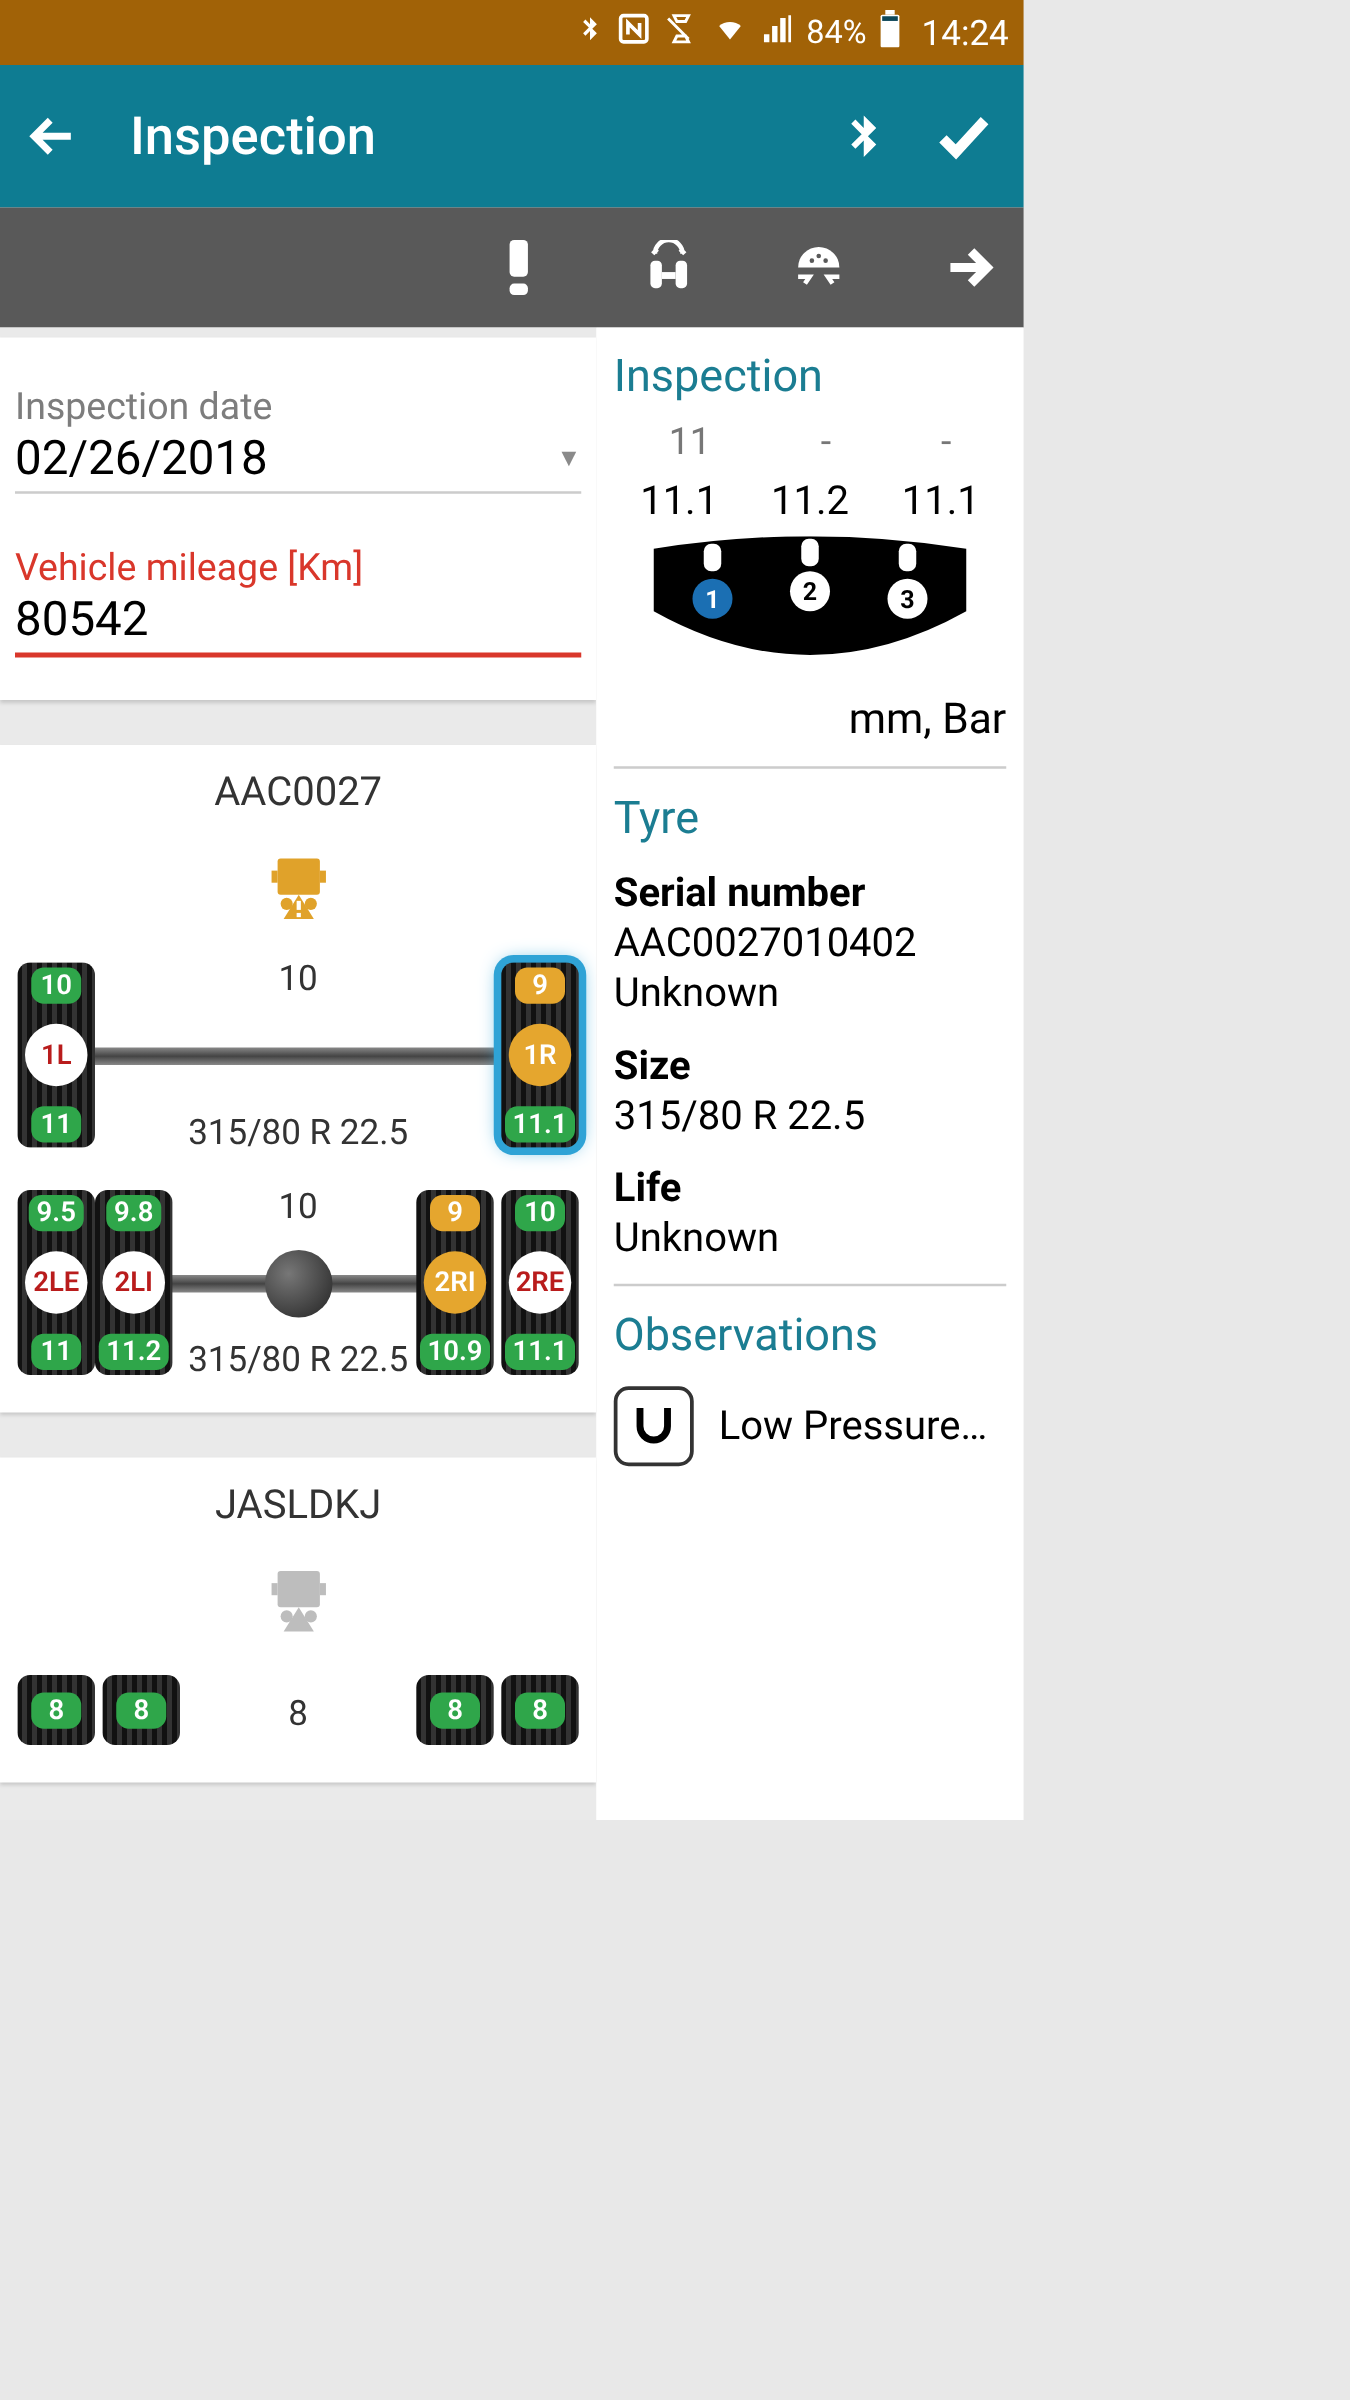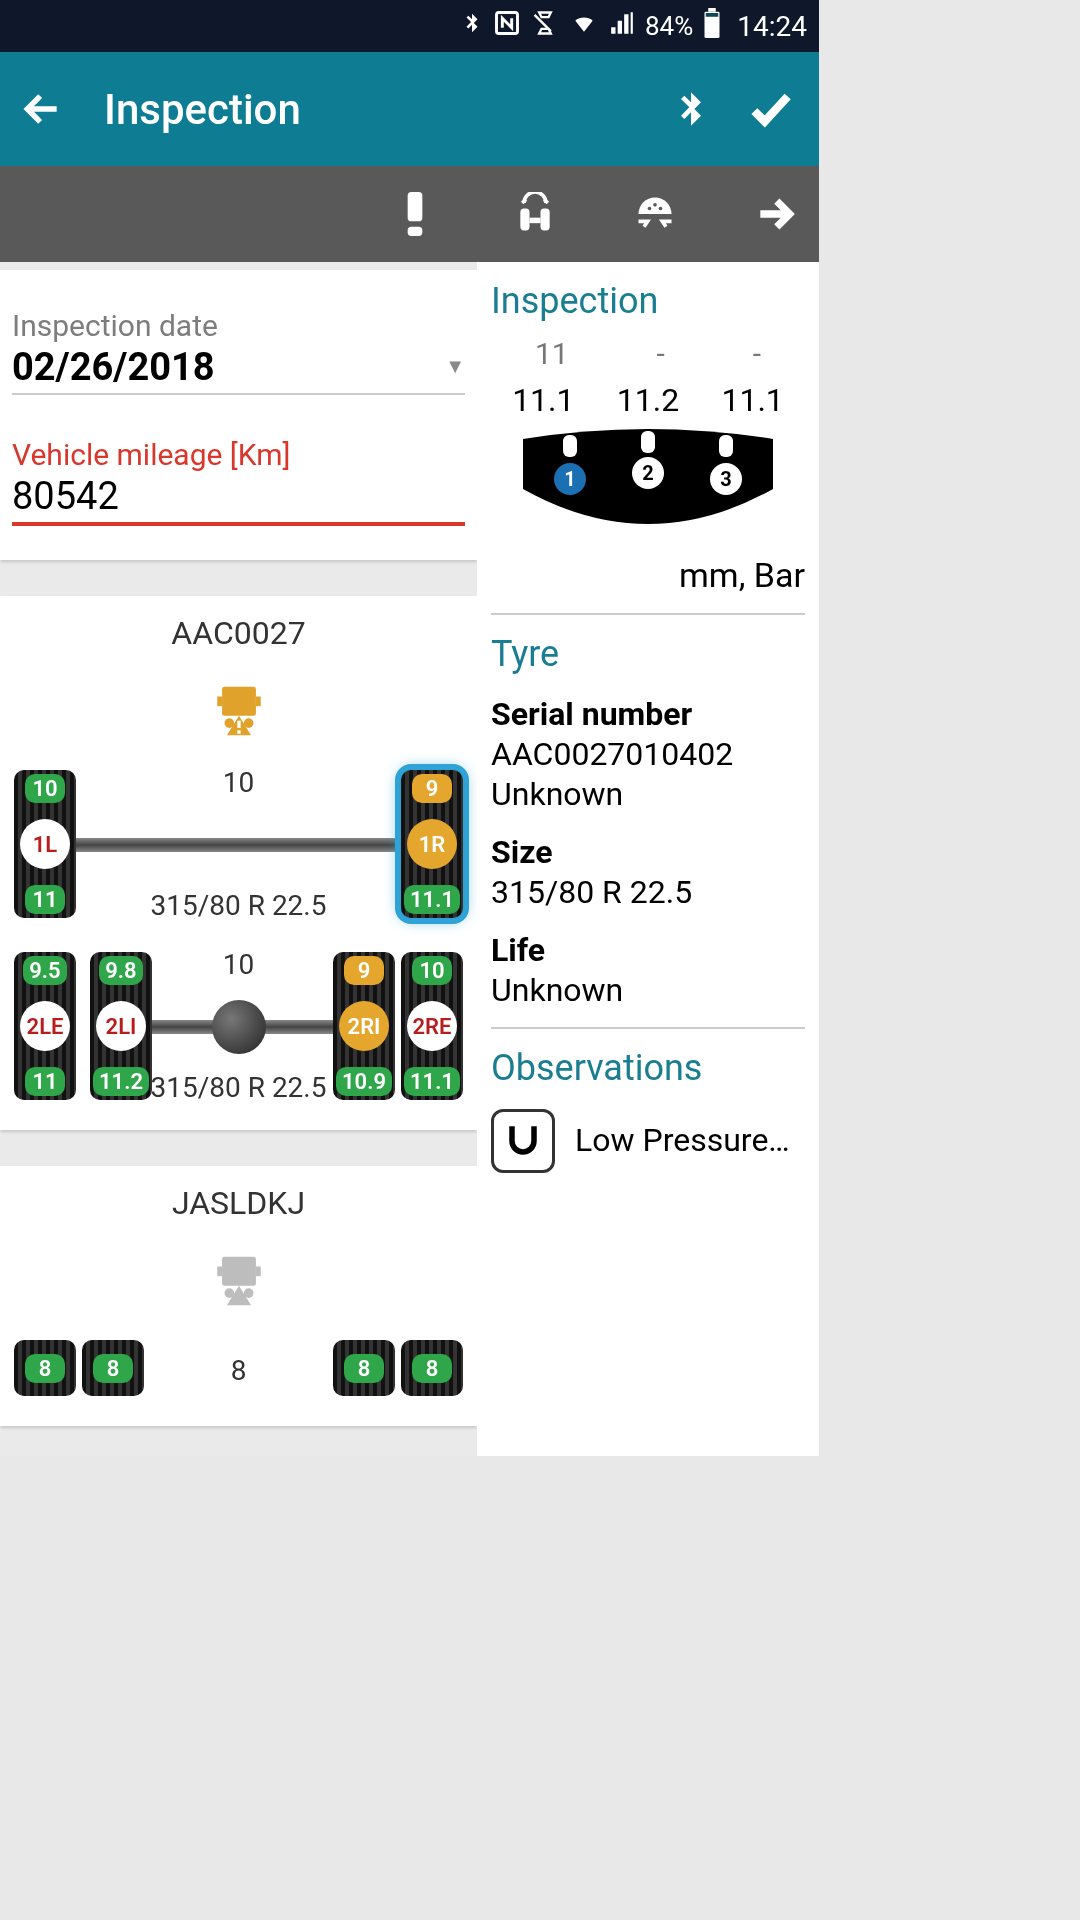--- a/index.html
+++ b/index.html
@@ -1,39 +1,39 @@
 <!DOCTYPE html>
 <html><head>
 <meta charset="utf-8">
 <style>
 * { margin: 0; padding: 0; box-sizing: border-box; font-family: Roboto, Arial, sans-serif; }
 body { width: 819px; height: 1456px; background: #e8e8e8; overflow: hidden; }
 
-.status-bar { height: 52px; background: #0f172a; color: #fff; display: flex; align-items: center; justify-content: flex-end; padding: 0 12px; font-size: 26px; gap: 10px; }
+.status-bar { height: 52px; background: #a16207; color: #fff; display: flex; align-items: center; justify-content: flex-end; padding: 0 12px; font-size: 26px; gap: 10px; }
 .status-bar .battery-pct { font-size: 26px; }
 .status-bar .time { font-size: 28px; margin-left: 6px; }
 
 .app-bar { height: 114px; background: #0e7c92; color: #fff; display: flex; align-items: center; padding: 0 18px; }
 .app-bar .back { width: 48px; height: 48px; display: flex; align-items: center; justify-content: center; }
 .app-bar .title { font-size: 42px; font-weight: 500; margin-left: 38px; flex: 1; }
 .app-bar .bt, .app-bar .chk { width: 60px; height: 60px; display: flex; align-items: center; justify-content: center; margin-left: 20px; }
 
 .toolbar { height: 96px; background: #595959; display: flex; align-items: center; justify-content: flex-end; padding: 0 20px; gap: 72px; }
 .toolbar .ico { width: 48px; height: 48px; display: flex; align-items: center; justify-content: center; }
 
 .content { display: flex; height: calc(100% - 52px - 114px - 96px); }
 .left { width: 477px; background: #eaeaea; overflow: hidden; }
 .right { flex: 1; background: #fff; padding: 18px 14px; overflow: hidden; }
 
 .card { background: #fff; margin: 0 0 10px 0; box-shadow: 0 2px 3px rgba(0,0,0,0.15); padding: 0 0 0 0; }
 
 .form-card { padding: 38px 12px 34px 12px; margin-top: 8px; }
 .field-label { color: #7d7d7d; font-size: 30px; }
 .field-row { display: flex; align-items: center; justify-content: space-between; border-bottom: 2px solid #ccc; padding-bottom: 4px; }
-.field-value { font-size: 38px; color: #000; margin-top: 2px; font-weight: bold; }
+.field-value { font-size: 38px; color: #000; margin-top: 2px; }
 .drop-icon { color: #8a8a8a; font-size: 20px; }
 
 .mileage-block { margin-top: 42px; }
 .mileage-label { color: #d9372b; font-size: 30px; }
 .mileage-value { font-size: 38px; color: #000; margin-top: 2px; }
 .mileage-line { height: 4px; background: #d9372b; margin-top: 4px; }
 .mileage-last { color: #d9372b; font-size: 30px; margin-top: 22px; }
 
 .vehicle-card { padding: 18px 10px 30px 10px; margin-top: 36px; position: relative; }
 .vehicle-title { text-align: center; font-size: 32px; color: #333; margin-bottom: 30px; }
@@ -224,21 +224,21 @@
       <div class="axle-group" style="margin-top:34px">
         <div class="axle">
           <div class="axle-meta top">10</div>
           <div class="axle-rod rear"></div>
           <div class="diff"></div>
           <div class="tyre" style="left:4px">
             <span class="tag g">9.5</span>
             <span class="pos">2LE</span>
             <span class="tag g">11</span>
           </div>
-          <div class="tyre" style="left:80px">
+          <div class="tyre" style="left:66px">
             <span class="tag g">9.8</span>
             <span class="pos">2LI</span>
             <span class="tag g">11.2</span>
           </div>
           <div class="tyre" style="right:72px">
             <span class="tag y">9</span>
             <span class="pos y">2RI</span>
             <span class="tag g">10.9</span>
           </div>
           <div class="tyre" style="right:4px">

